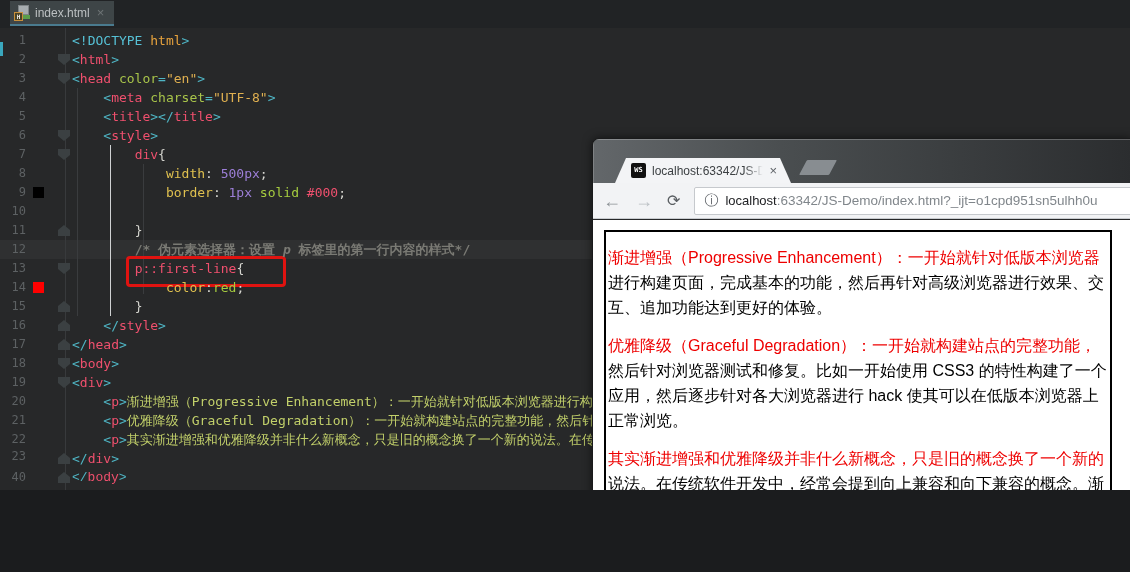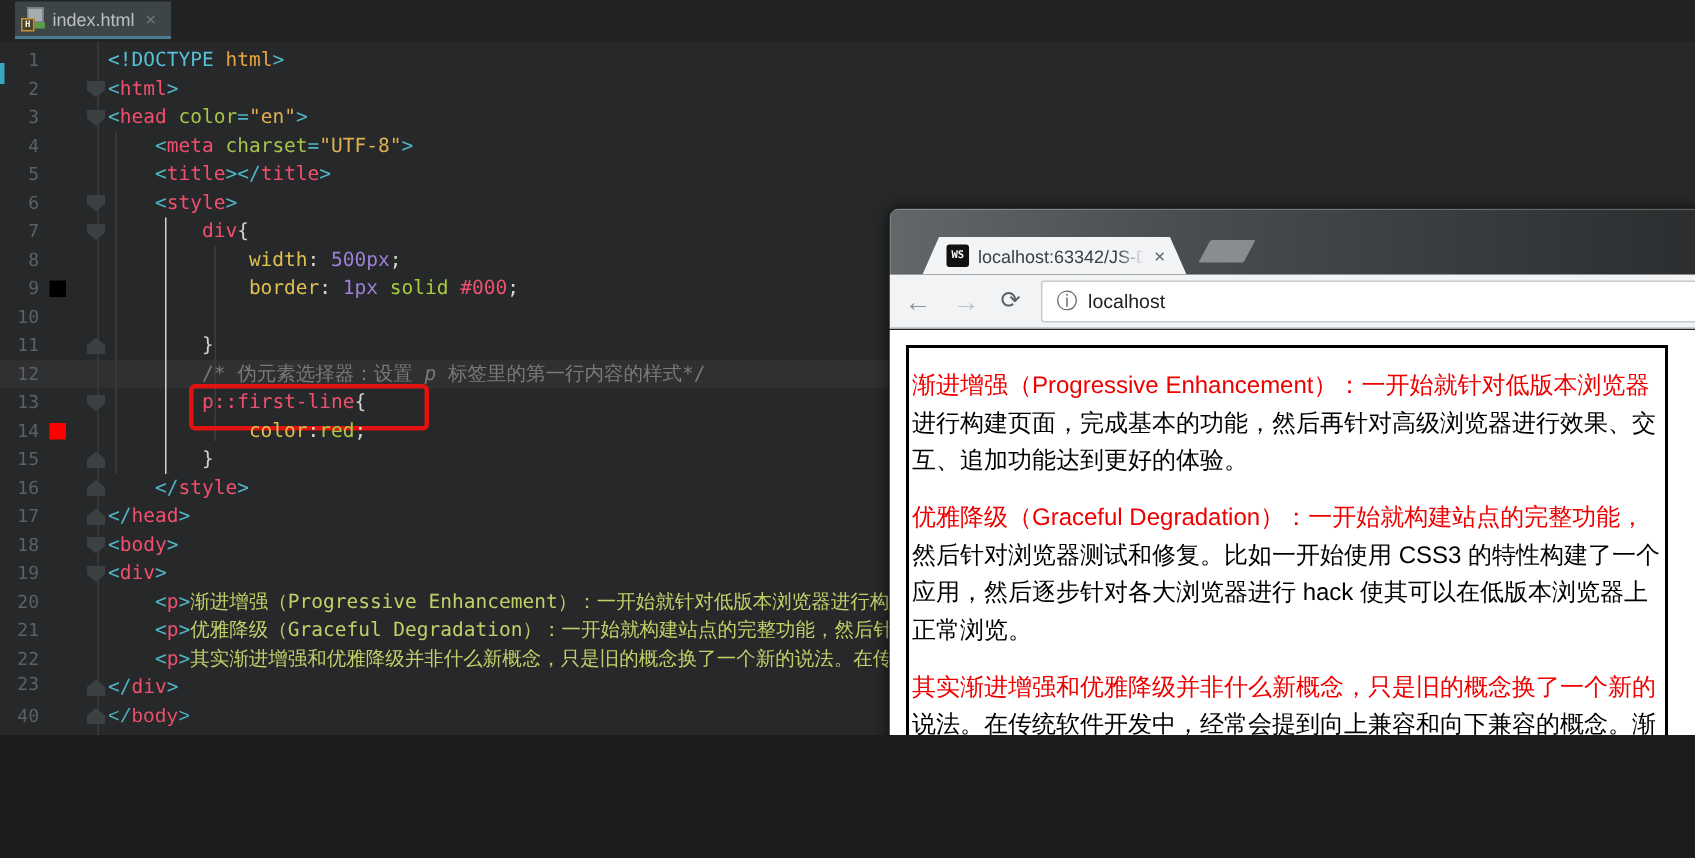--- a/index.html
+++ b/index.html
@@ -130,21 +130,21 @@
         <div class="g-num" style="top: 136px;">8</div>
         <div class="code-line" style="top: 136px;"><span>            </span><span class="tok-prop">width</span><span class="tok-plain">: </span><span class="tok-num">500px</span><span class="tok-plain">;</span></div>
         <div class="g-num" style="top: 155px;">9</div>
         <div class="swatch" style="background: rgb(0, 0, 0); top: 159px;"></div>
         <div class="code-line" style="top: 155px;"><span>            </span><span class="tok-prop">border</span><span class="tok-plain">: </span><span class="tok-num">1px</span><span class="tok-plain"> </span><span class="tok-kw">solid</span><span class="tok-plain"> </span><span class="tok-hex">#000</span><span class="tok-plain">;</span></div>
         <div class="g-num" style="top: 174px;">10</div>
         <div class="g-num" style="top: 193px;">11</div>
         <div class="fold fold-up" style="top: 197px;"></div>
         <div class="code-line" style="top: 193px;"><span>        </span><span class="tok-brace">}</span></div>
         <div class="g-num" style="top: 212px;">12</div>
-        <div class="code-line" style="top: 212px;"><span>        </span><span class="tok-comment">/* 伪元素选择器：设置 </span><span class="tok-comment-i">p</span><span class="tok-comment"> 标签里的第一行内容的样式*/</span></div>
+        <div class="code-line" style="top: 212px; font-weight: bold;"><span>        </span><span class="tok-comment">/* 伪元素选择器：设置 </span><span class="tok-comment-i">p</span><span class="tok-comment"> 标签里的第一行内容的样式*/</span></div>
         <div class="g-num" style="top: 231px;">13</div>
         <div class="fold fold-down" style="top: 235px;"></div>
         <div class="code-line" style="top: 231px;"><span>        </span><span class="tok-sel">p::first-line</span><span class="tok-brace">{</span></div>
         <div class="g-num" style="top: 250px;">14</div>
         <div class="swatch" style="background: rgb(255, 0, 0); top: 254px;"></div>
         <div class="code-line" style="top: 250px;"><span>            </span><span class="tok-prop">color</span><span class="tok-plain">:</span><span class="tok-kw">red</span><span class="tok-plain">;</span></div>
         <div class="g-num" style="top: 269px;">15</div>
         <div class="fold fold-up" style="top: 273px;"></div>
         <div class="code-line" style="top: 269px;"><span>        </span><span class="tok-brace">}</span></div>
         <div class="g-num" style="top: 288px;">16</div>
@@ -190,20 +190,21 @@
       <div id="b-newtab"></div>
     </div>
 
     <div id="b-toolbar">
       <span id="back-ic" class="nav-ic">←</span>
       <span id="fwd-ic" class="nav-ic">→</span>
       <span id="reload-ic" class="nav-ic">⟳</span>
       <div id="omnibox">
         <span id="info-ic">ⓘ</span>
         <span id="url-host">localhost</span>
+          <span id="url-rest">:63342/JS-Demo/index.html?_ijt=o1cpd951sn5ulhh0u</span>
       </div>
     </div>
 
     <div id="b-content">
       <div id="page-box">
           <p>渐进增强（Progressive Enhancement）：一开始就针对低版本浏览器进行构建页面，完成基本的功能，然后再针对高级浏览器进行效果、交互、追加功能达到更好的体验。</p>
           <p>优雅降级（Graceful Degradation）：一开始就构建站点的完整功能，然后针对浏览器测试和修复。比如一开始使用 CSS3 的特性构建了一个应用，然后逐步针对各大浏览器进行 hack 使其可以在低版本浏览器上正常浏览。</p>
           <p>其实渐进增强和优雅降级并非什么新概念，只是旧的概念换了一个新的说法。在传统软件开发中，经常会提到向上兼容和向下兼容的概念。渐进增强相当于向上兼容，而优雅降级相当于向下兼容。</p>
         </div>
     </div>

